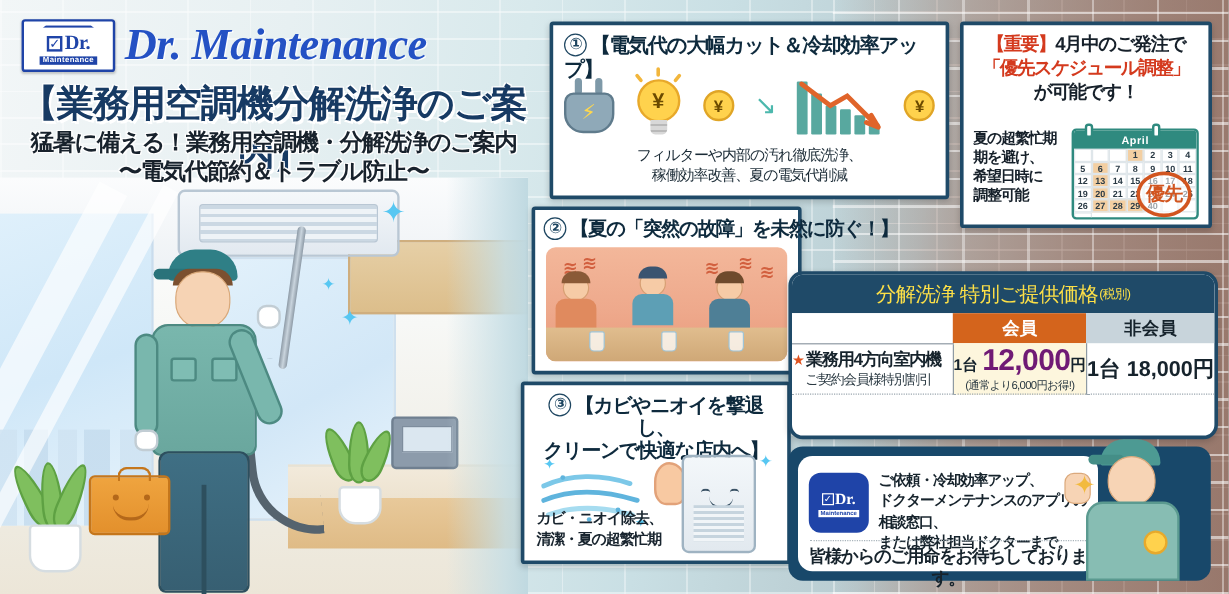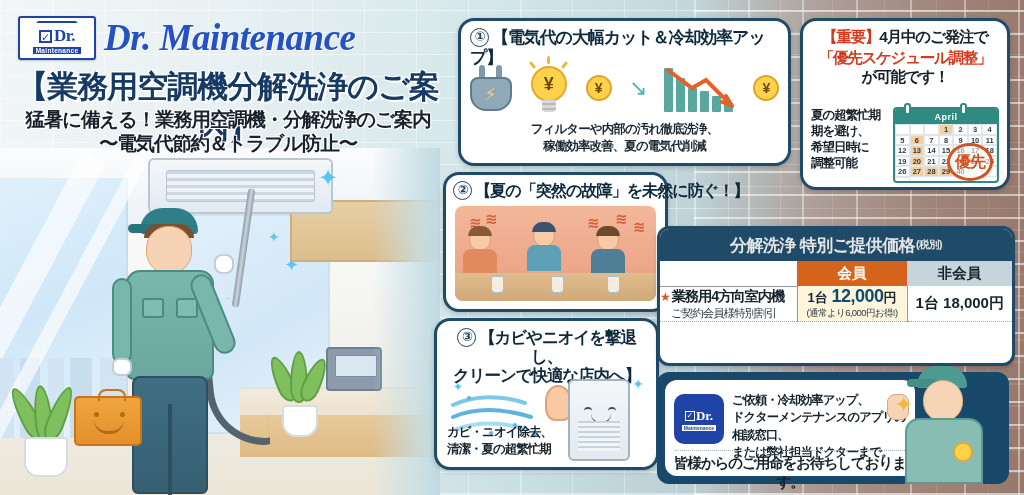--- a/index.html
+++ b/index.html
@@ -253,21 +253,21 @@
   .sub-title{
     position:absolute; left:8px; top:108px; width:440px; text-align:center;
     font-size:19.5px; font-weight:bold; color:#18222c; letter-spacing:-1.2px;
     text-shadow: 1px 1px 0 #ffffff, -1px -1px 0 #ffffff, 1px -1px 0 #ffffff, -1px 1px 0 #ffffff;
     line-height:1.22;
   }
 
   
   .card{
     position:absolute; background:#ffffff;
-    border:3px solid #1f4a68; border-radius:16px;
+    border:3px solid #1f4a68; border-radius:3px;
     box-shadow:0 2px 5px rgba(0,0,0,.18);
   }
   .card-head{
     font-size:17px; font-weight:bold; color:#0e2a3d; letter-spacing:-1.1px;
     line-height:1.16;
   }
   .circ-num{
     display:inline-block; width:19px; height:19px; border:1.8px solid #1d4560;
     border-radius:50%; font-size:13px; line-height:16px; text-align:center;
     color:#1d4560; font-weight:bold; vertical-align:2px; margin-right:3px;
@@ -312,21 +312,21 @@
     display:flex; align-items:center; justify-content:center;
   }
   .arrow-dn{ font-size:22px; color:#4cb8ad; }
   .minibars{ position:relative; width:72px; height:48px; display:flex; align-items:flex-end; gap:3px; }
   .minibars b{ display:block; width:9px; background:#58a89f; border-radius:1px; }
   .trendline{
     position:absolute; left:2px; top:2px; width:70px; height:44px;
   }
   .b1-note{
     position:absolute; left:0; right:0; bottom:8px; text-align:center;
-    font-size:12.5px; font-weight:bold; color:#1b2b36; letter-spacing:-.9px; line-height:1.35;
+    font-size:12.5px; font-weight:normal; color:#1b2b36; letter-spacing:-.9px; line-height:1.35;
   }
 
   
   #boxImportant{ left:800px; top:18px; width:210px; height:172px; }
   .imp-l1{ text-align:center; font-size:15.5px; font-weight:bold; letter-spacing:-1.2px; padding-top:6px; color:#16202a;}
   .imp-l1 em{ font-style:normal; color:#d43a1e; }
   .imp-l2{ text-align:center; font-size:15.5px; font-weight:bold; letter-spacing:-1.3px; color:#d43a1e; line-height:1.25;}
   .imp-l3{ text-align:center; font-size:15.5px; font-weight:bold; letter-spacing:-1.2px; color:#16202a;}
   .imp-body{ position:absolute; left:8px; top:86px; width:86px; font-size:12.5px; font-weight:bold;
              color:#16202a; letter-spacing:-1px; line-height:1.28; }
@@ -399,23 +399,23 @@
     color:#18242e; letter-spacing:-1px; line-height:1.35;
   }
 
   
   #priceCard{
     position:absolute; left:657px; top:226px; width:358px; height:140px;
     border:3px solid #1f4a68; border-radius:12px; overflow:hidden; background:#fff;
     box-shadow:0 2px 5px rgba(0,0,0,.18);
   }
   .price-title{
-    height:32px; background:#1f4a68; color:#e5e5e5;
+    height:32px; background:#1f4a68; color:#fde047;
     display:flex; align-items:center; justify-content:center;
-    font-size:17px; font-weight:bold; letter-spacing:-.6px;
+    font-size:17px; font-weight:normal; letter-spacing:-.6px;
   }
   .price-title small{ font-size:10.5px; margin-left:1px; letter-spacing:-.5px;}
   table.price{ width:100%; border-collapse:collapse; }
   table.price th, table.price td{ padding:0; }
   .th-blank{ width:137px; background:#ffffff; border-bottom:1.5px solid #8e9aa3;}
   .th-member{
     background:#d4641c; color:#fff; font-size:14.5px; font-weight:bold;
     text-align:center; height:25px; width:110px;
   }
   .th-non{
@@ -428,24 +428,24 @@
   }
   tr.last .td-item, tr.last .td-member, tr.last .td-non{ border-bottom:none; }
   .item-l1{ font-size:14.3px; font-weight:bold; color:#16232c; letter-spacing:-1.1px; white-space:nowrap;}
   .item-l1 .star{ color:#e0531f; font-size:12px; margin-right:2px; }
   .item-l2{ font-size:11.5px; color:#2a3942; letter-spacing:-1px; padding-left:11px; }
   .td-member{
     background:#fdf6dd; text-align:center; border-right:1.5px solid #8e9aa3;
     border-bottom:1.5px dotted #9aa6ae; padding:3px 2px;
   }
   .m-price{ font-size:13px; font-weight:bold; color:#16232c; white-space:nowrap; }
-  .m-price b{ font-size:18px; color:#0c4a6e; letter-spacing:-.5px; }
+  .m-price b{ font-size:25px; color:#701a75; letter-spacing:-.5px; }
   .m-note{ font-size:9.5px; color:#2a3942; letter-spacing:-.6px; white-space:nowrap;}
   .td-non{
-    text-align:center; font-size:15px; font-weight:bold; color:#16232c;
+    text-align:center; font-size:18px; font-weight:bold; color:#16232c;
     border-bottom:1.5px dotted #9aa6ae; white-space:nowrap;
   }
 
   
   #contact{
     position:absolute; left:657px; top:372px; width:352px; height:112px;
     background:#18486a; border-radius:12px;
   }
   .bubble{
     position:absolute; left:8px; top:8px; width:250px; height:96px;

